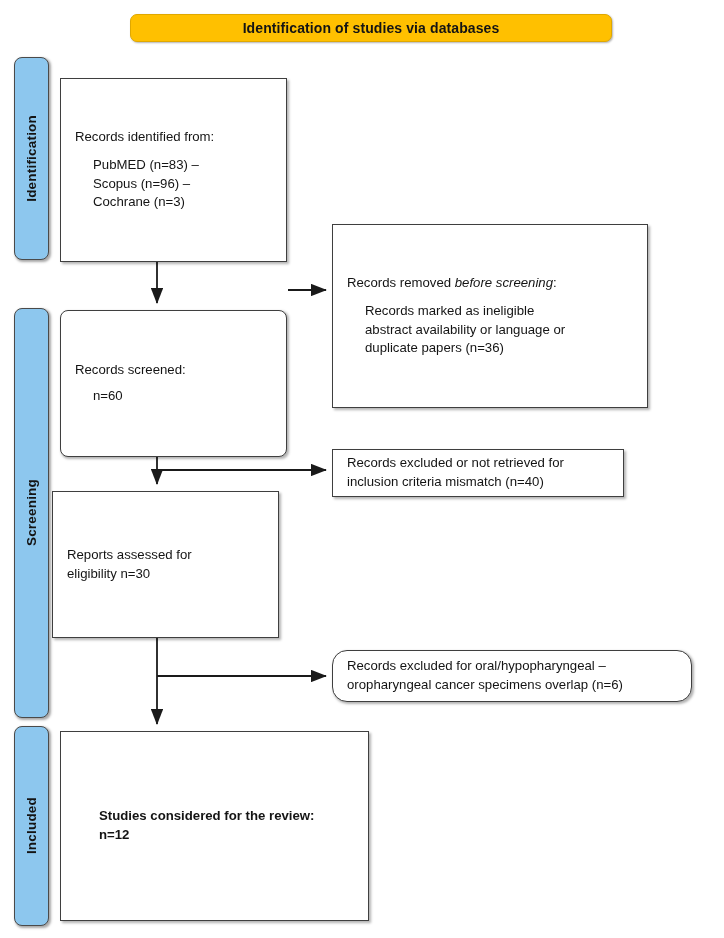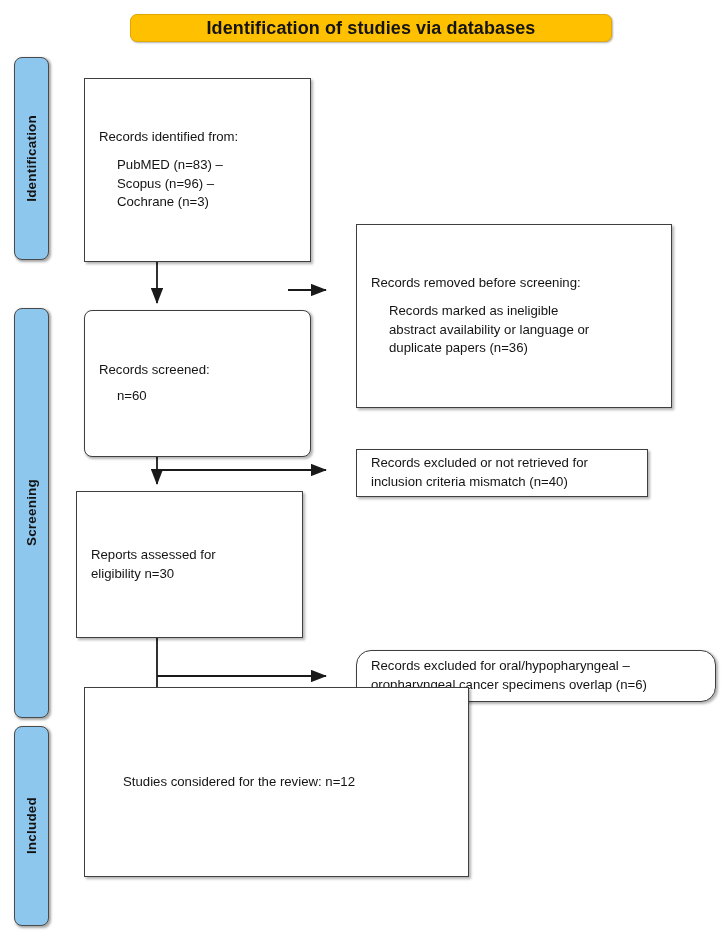--- a/index.html
+++ b/index.html
@@ -29,21 +29,21 @@
     background: #FFC000;
     border: 1px solid #E0A800;
     border-radius: 7px;
     box-shadow: 1px 1px 2px rgba(0,0,0,0.30);
     display: flex;
     align-items: center;
     justify-content: center;
     box-sizing: border-box;
   }
   .banner-label {
-    font-size: 18px;
+    font-size: 14px;
     font-weight: bold;
     color: #141414;
     letter-spacing: 0.1px;
     white-space: nowrap;
   }
 
   
   .stage-bar {
     position: absolute;
     left: 14px;
@@ -73,39 +73,38 @@
   
   .box {
     position: absolute;
     background: #ffffff;
     border: 1.5px solid #3f3f3f;
     box-sizing: border-box;
     box-shadow: 1.5px 1.5px 2.5px rgba(0,0,0,0.30);
     display: flex;
     flex-direction: column;
     justify-content: center;
-    margin-left: 24px;
   }
   .box-text {
     font-size: 13.2px;
     color: #141414;
     line-height: 1.42;
     padding: 0 14px;
   }
   .box-text .indent { display: block; padding-left: 18px; }
-  .box-text .ital { }
+  .box-text .ital { font-style: italic; }
   .line { display: block; }
 
   #box-identified { left: 60px;  top: 78px;  width: 227px; height: 184px; }
   #box-removed    { left: 332px; top: 224px; width: 316px; height: 184px; }
   #box-screened   { left: 60px;  top: 310px; width: 227px; height: 147px; border-radius: 8px; }
   #box-excluded1  { left: 332px; top: 449px; width: 292px; height: 48px; justify-content: center; }
   #box-reports    { left: 52px;  top: 491px; width: 227px; height: 147px; }
   #box-excluded2  { left: 332px; top: 650px; width: 360px; height: 52px; border-radius: 15px; }
-  #box-included   { left: 60px;  top: 687px; width: 385px; height: 190px; }
+  #box-included   { left: 60px;  top: 731px; width: 309px; height: 190px; font-weight: bold; }
 
   #box-included .box-text { padding: 0 38px; }
 
   
   #connectors {
     position: absolute;
     left: 0;
     top: 0;
     width: 724px;
     height: 938px;

